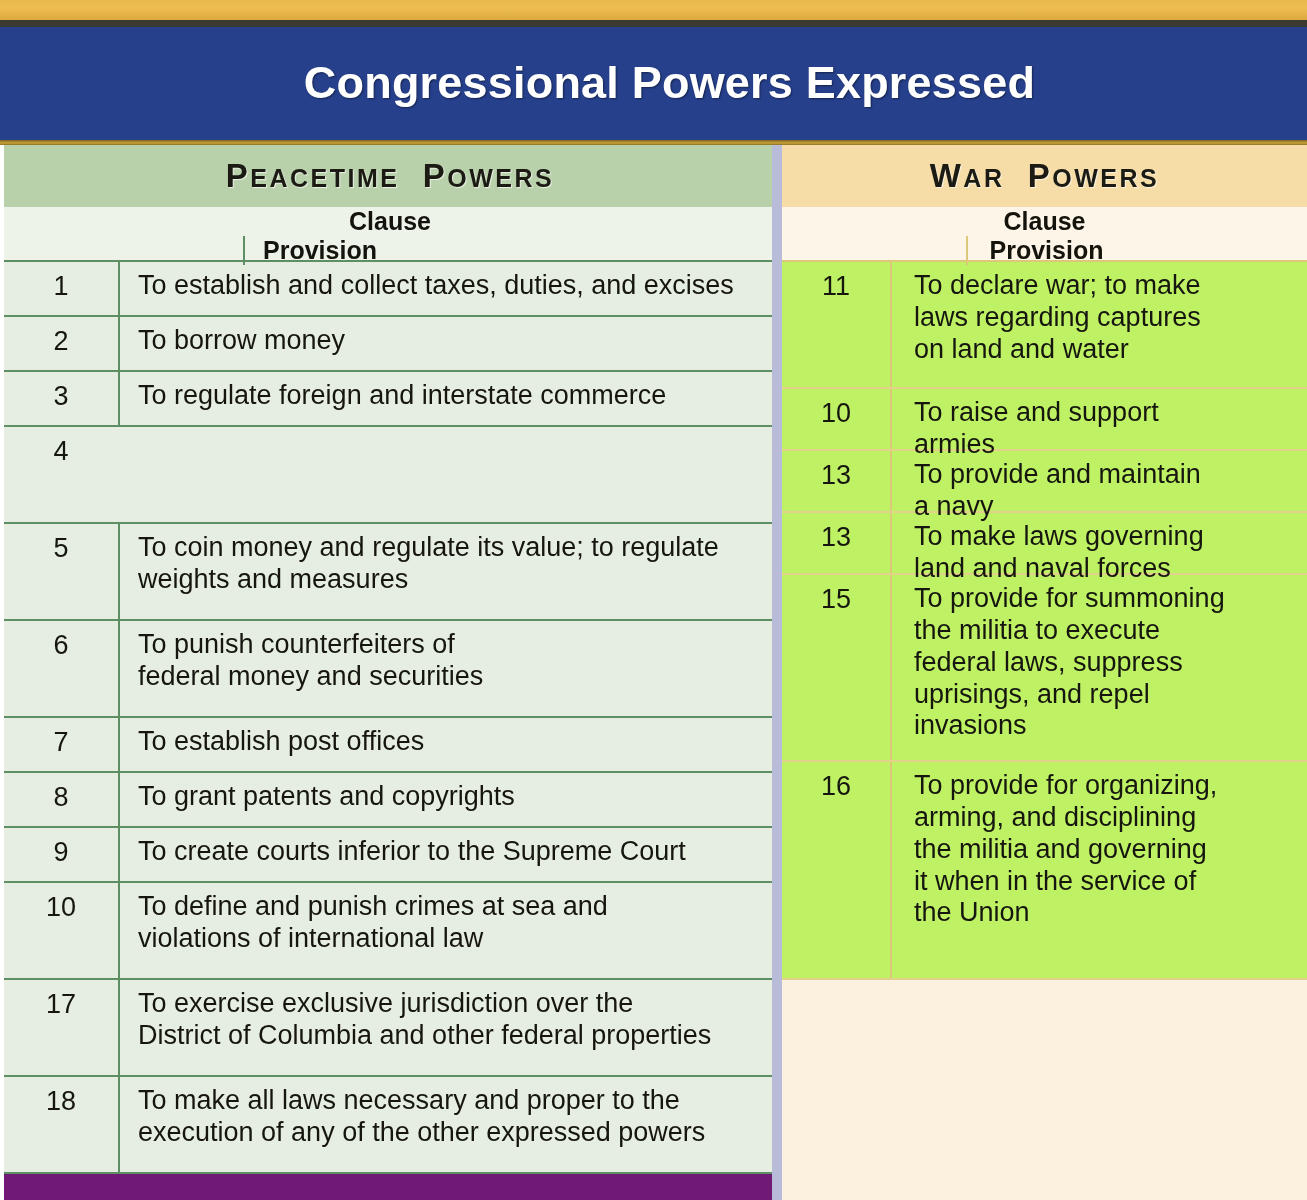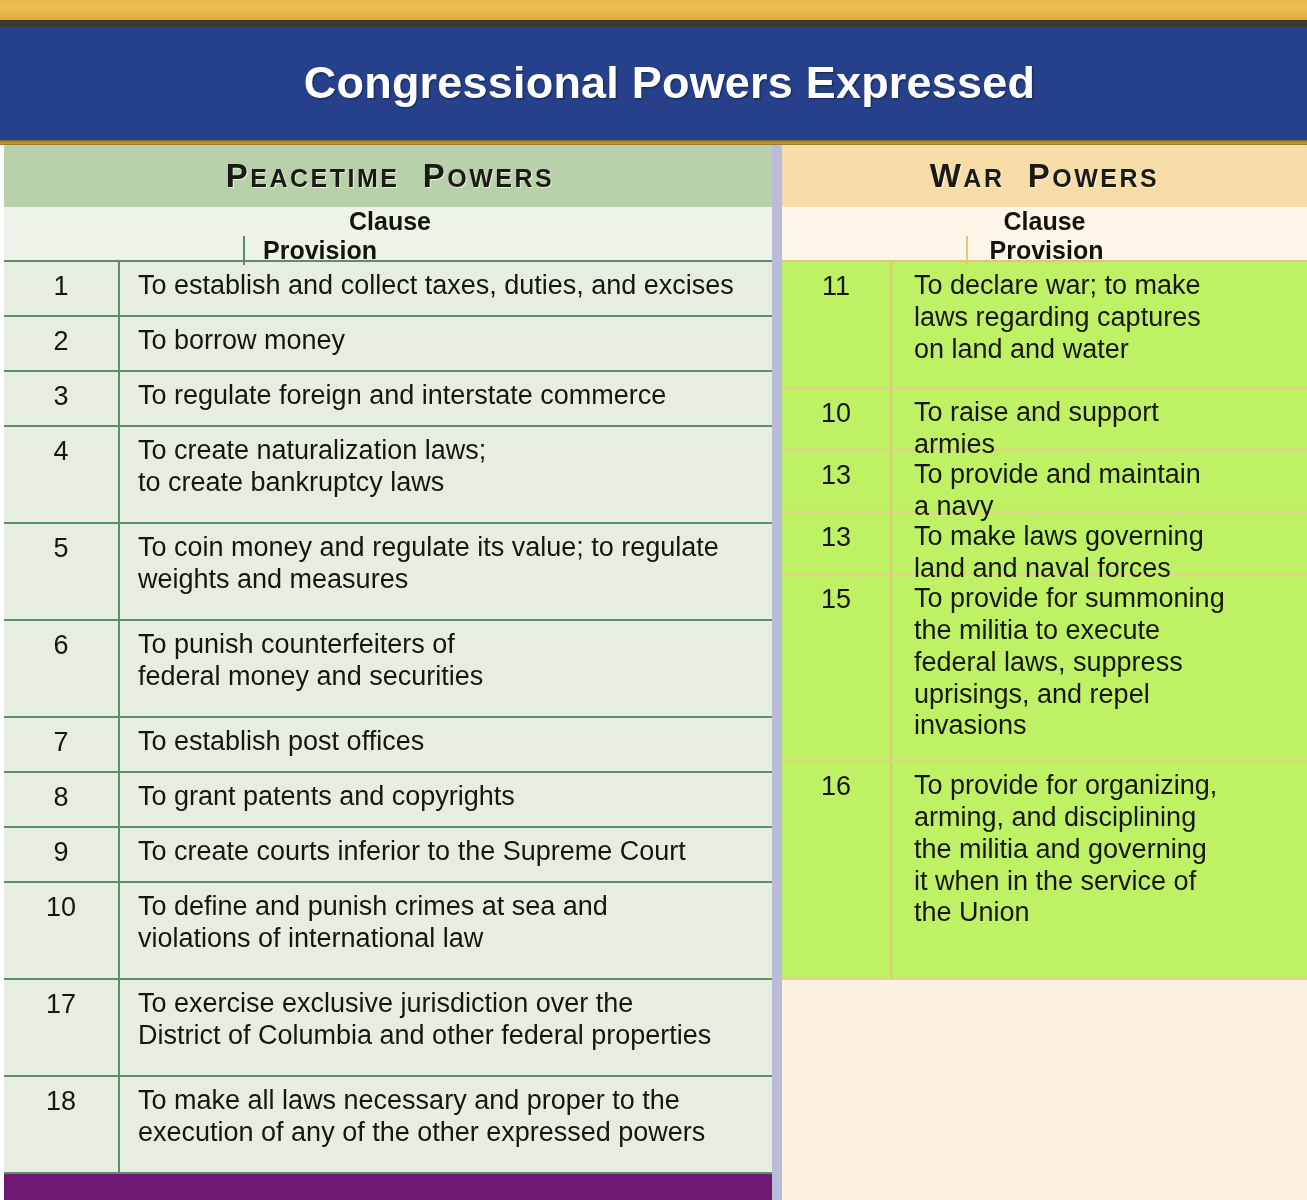--- a/index.html
+++ b/index.html
@@ -116,21 +116,20 @@
     <div class="row h1">
       <div class="c-clause">2</div>
       <div class="c-prov">To borrow money</div>
     </div>
     <div class="row h1">
       <div class="c-clause">3</div>
       <div class="c-prov">To regulate foreign and interstate commerce</div>
     </div>
     <div class="row h3">
       <div class="c-clause">4</div>
-      <div class="c-prov">To create naturalization laws;<br>to create bankruptcy laws</div>
     </div>
     <div class="row h3">
       <div class="c-clause">5</div>
       <div class="c-prov">To coin money and regulate its value; to regulate<br>weights and measures</div>
     </div>
     <div class="row h3">
       <div class="c-clause">6</div>
       <div class="c-prov">To punish counterfeiters of<br>federal money and securities</div>
     </div>
     <div class="row h1">

